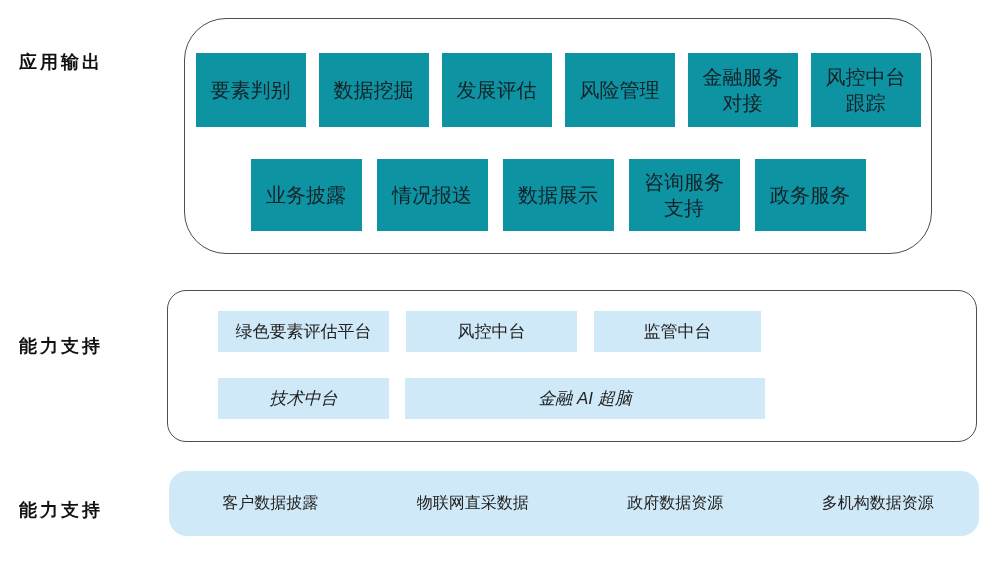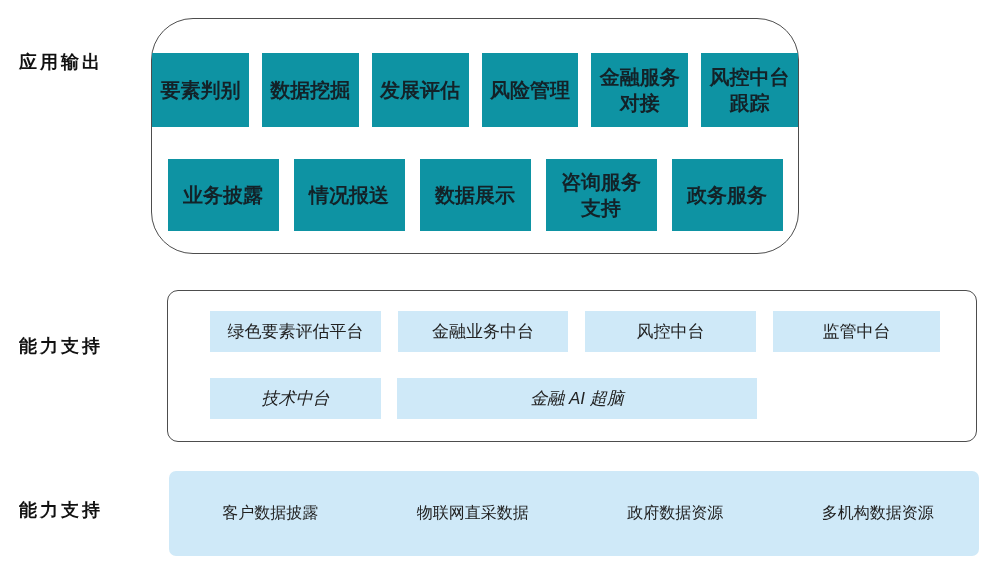--- a/index.html
+++ b/index.html
@@ -34,29 +34,29 @@
   .label-app { top: 50px; }
   .label-cap { top: 334px; }
   .label-res { top: 498px; }
 
   .container {
     position: absolute;
     border: 1.4px solid var(--border);
     background: var(--bg);
   }
   .container-app {
-    left: 151px; top: 18px;
-    width: 648px; height: 236px;
+    left: 184px; top: 18px;
+    width: 748px; height: 236px;
     border-radius: 42px;
-    font-weight: bold;
   }
   .container-cap {
     left: 167px; top: 290px;
     width: 810px; height: 152px;
-    border-radius: 11px;
+    border-radius: 19px;
+    padding-left: 8px;
   }
 
   .teal-row {
     display: flex;
     justify-content: center;
     align-items: stretch;
   }
   .teal-row-1 { margin-top: 34px; gap: 13px; }
   .teal-row-2 { margin-top: 32px; gap: 15px; }
   .teal-box {
@@ -95,23 +95,23 @@
   .w-biz      { width: 170px; }
   .w-risk     { width: 171px; }
   .w-reg      { width: 167px; }
   .w-tech     { width: 171px; }
   .w-ai       { width: 360px; }
   .w-data     { width: 168px; }
 
   .resource-bar {
     position: absolute;
     left: 169px; top: 471px;
-    width: 810px; height: 85px;
+    width: 810px; height: 65px;
     background: var(--light-blue);
-    border-radius: 7px;
+    border-radius: 18px;
     display: flex;
     align-items: center;
   }
   .resource-item {
     flex: 1;
     text-align: center;
     font-size: 16px;
     color: #222;
     white-space: nowrap;
   }
@@ -142,21 +142,20 @@
       <div class="teal-box">数据展示</div>
       <div class="teal-box">咨询服务
 支持</div>
       <div class="teal-box">政务服务</div>
     </div>
   </div>
 
   <div class="container container-cap">
     <div class="cap-row cap-row-1">
       <div class="blue-box w-platform">绿色要素评估平台</div>
-      <div class="blue-box w-biz">金融业务中台</div>
       <div class="blue-box w-risk">风控中台</div>
       <div class="blue-box w-reg">监管中台</div>
     </div>
     <div class="cap-row cap-row-2">
       <div class="blue-box w-tech">技术中台</div>
       <div class="blue-box w-ai">金融 AI 超脑</div>
     </div>
   </div>
 
   <div class="resource-bar">

